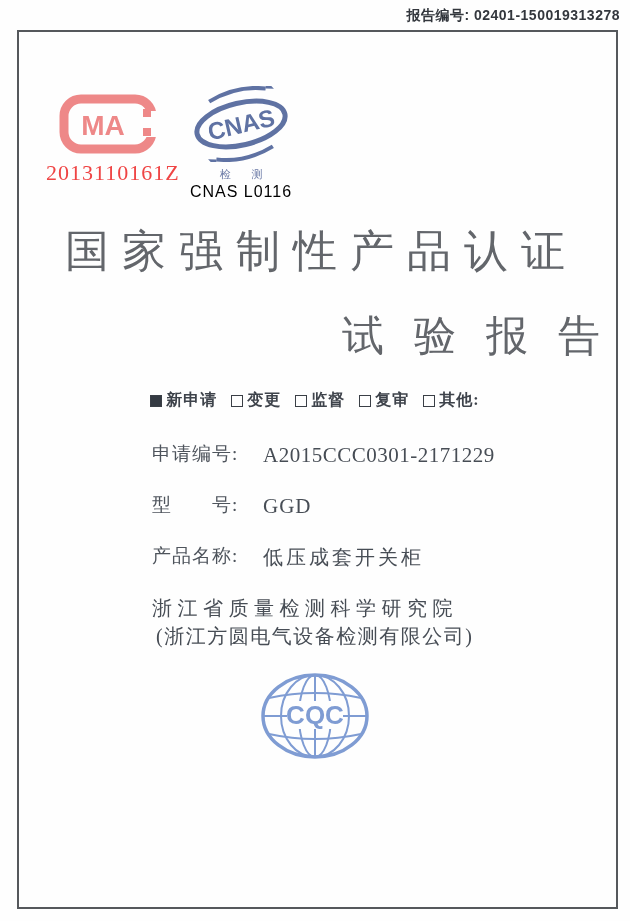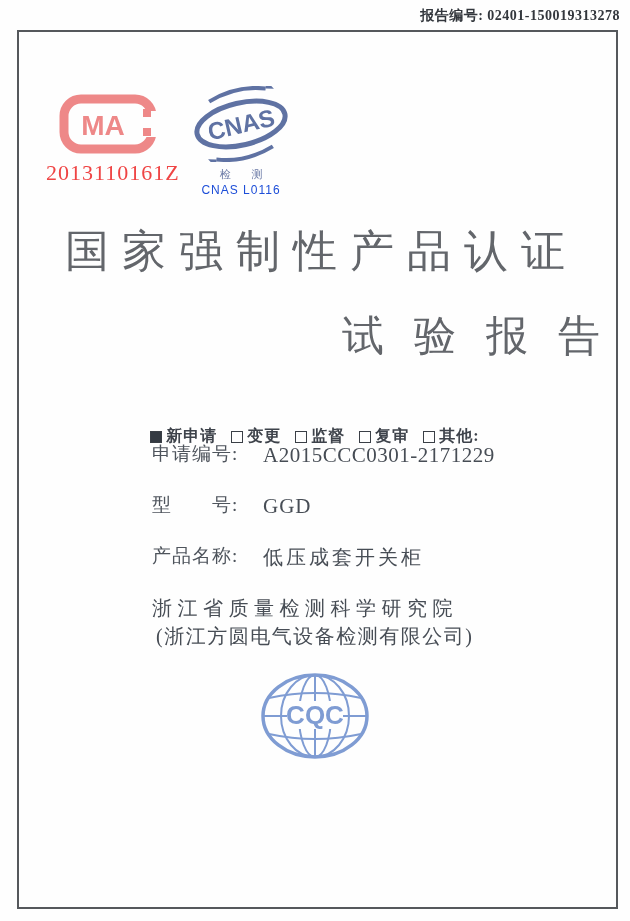--- a/index.html
+++ b/index.html
@@ -4,52 +4,52 @@
 <style>
   html,body{margin:0;padding:0;background:#e9e9e9;}
   .scan{
     position:relative;width:630px;height:921px;background:#fefefe;
     font-family:"Liberation Serif","DejaVu Serif",serif;overflow:hidden;
     box-shadow:0 0 4px rgba(0,0,0,.2);
   }
   
   .report-no{
     position:absolute;top:7px;right:10px;
-    font-family:Liberation Serif, serif;
+    font-family:Liberation Sans, sans-serif;
     font-size:14px;font-weight:bold;color:#33373d;letter-spacing:.5px;
   }
   
   .frame{
     position:absolute;left:17px;top:30px;width:597px;height:875px;
     border:2px solid #55585c;background:transparent;
   }
   
   .cma{position:absolute;left:46px;top:94px;width:130px;text-align:center;}
   .cma-number{
     margin-top:2px;font-size:22px;color:#ef4444;letter-spacing:1px;
     font-family:"Liberation Serif","DejaVu Serif",serif;
   }
   
   .cnas{position:absolute;left:181px;top:86px;width:120px;text-align:center;}
   .cnas-caption{margin-top:1px;font-size:11px;color:#6b7aa6;letter-spacing:9px;text-indent:9px;}
-  .cnas-code{margin-top:1px;font-size:12px;color:#1d4ed8;letter-spacing:1px;
+  .cnas-code{margin-top:1px;font-size:16px;color:#000000;letter-spacing:1px;
     font-family:"Liberation Sans","DejaVu Sans",sans-serif;}
   
   .title{
     position:absolute;left:0;right:0;top:222px;margin:0;text-align:center;
     font-size:44px;font-weight:400;color:#63666b;letter-spacing:13px;text-indent:13px;
   }
   .subtitle{
     position:absolute;left:0;right:0;top:308px;margin:0;text-align:right;
     font-size:42px;font-weight:500;color:#63666b;letter-spacing:30px;text-indent:30px;
   }
   
   .checkrow{
     position:absolute;left:0;right:0;top:390px;text-align:center;
-    font-size:16px;font-weight:bold;color:#3e434b;margin-top:36px;
+    font-size:16px;font-weight:bold;color:#3e434b;
   }
   .cb-item{display:inline-flex;align-items:center;margin:0 7px;}
   .cb-box{
     display:inline-block;width:12px;height:12px;border:1.5px solid #3a3f46;
     margin-right:4px;background:#fefefe;box-sizing:border-box;
   }
   .cb-box.filled{background:#343a42;}
   .cb-label{letter-spacing:1px;}
   
   .fields{position:absolute;left:152px;top:441px;width:440px;}

